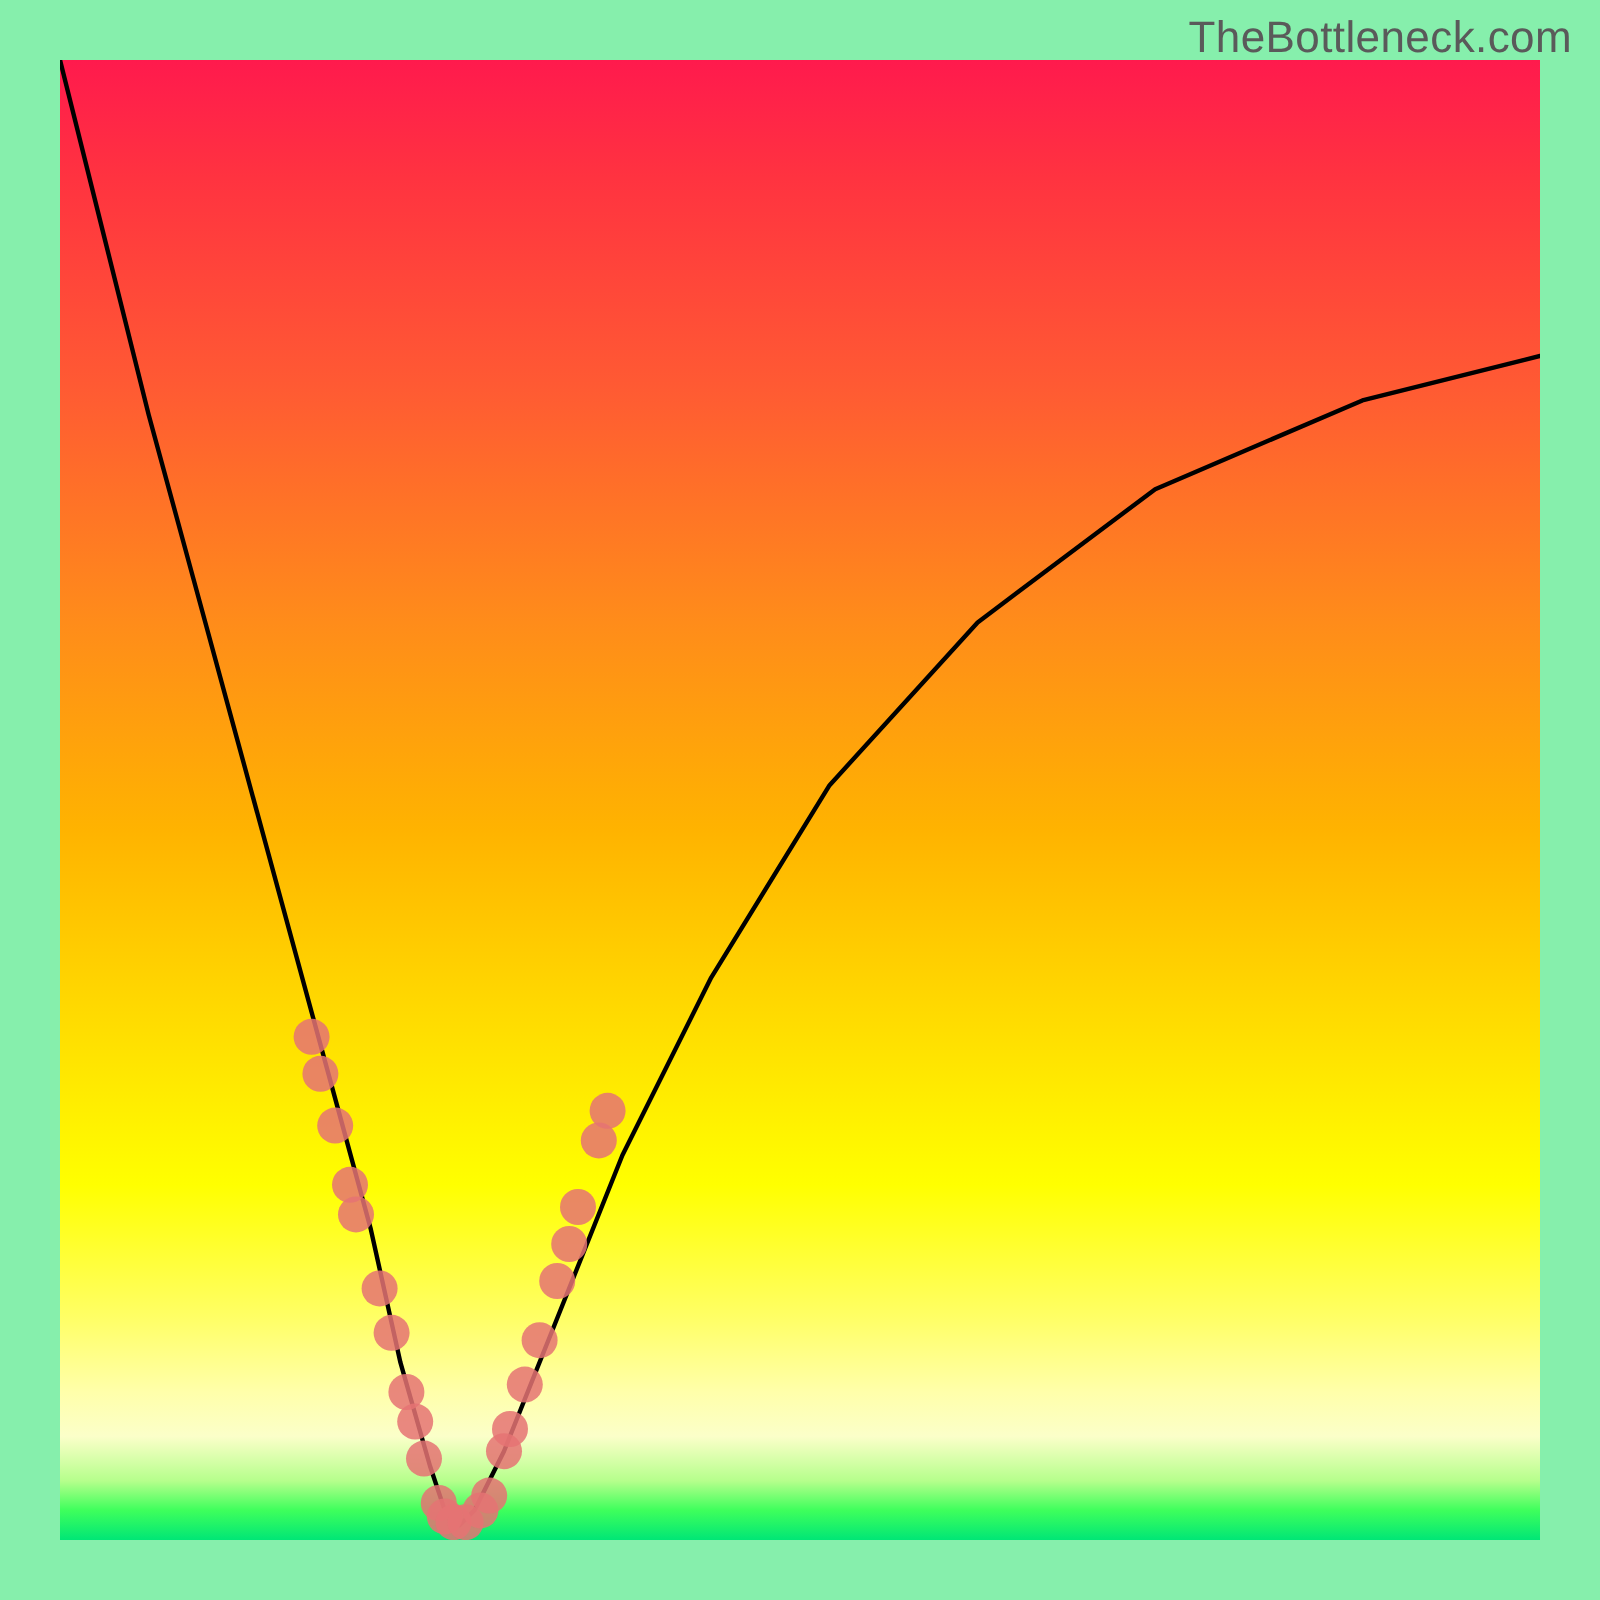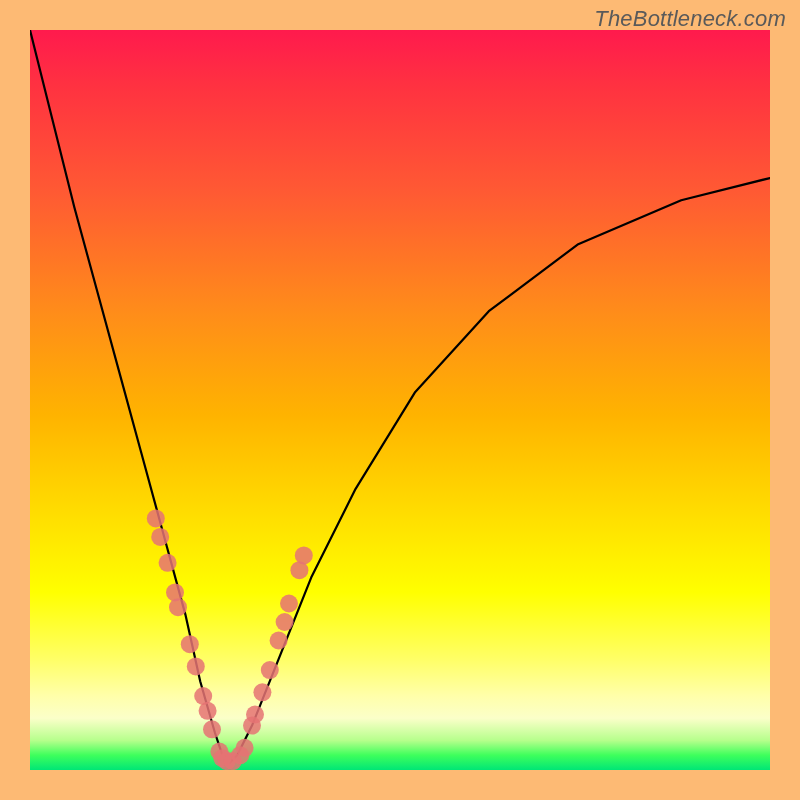--- a/index.html
+++ b/index.html
@@ -10,22 +10,21 @@
     overflow: hidden;
     background: #000;
     font-family: Arial, Helvetica, sans-serif;
   }
   .frame {
     position: absolute;
     top: 0;
     left: 0;
     width: 800px;
     height: 800px;
-    background: #fdba74;
-    font-style: italic;
+    background: #86efac;
   }
   .plot {
     position: absolute;
     top: 30px;
     left: 30px;
     width: 740px;
     height: 740px;
     background: linear-gradient(
       to bottom,
       #ff1a4d 0%,

